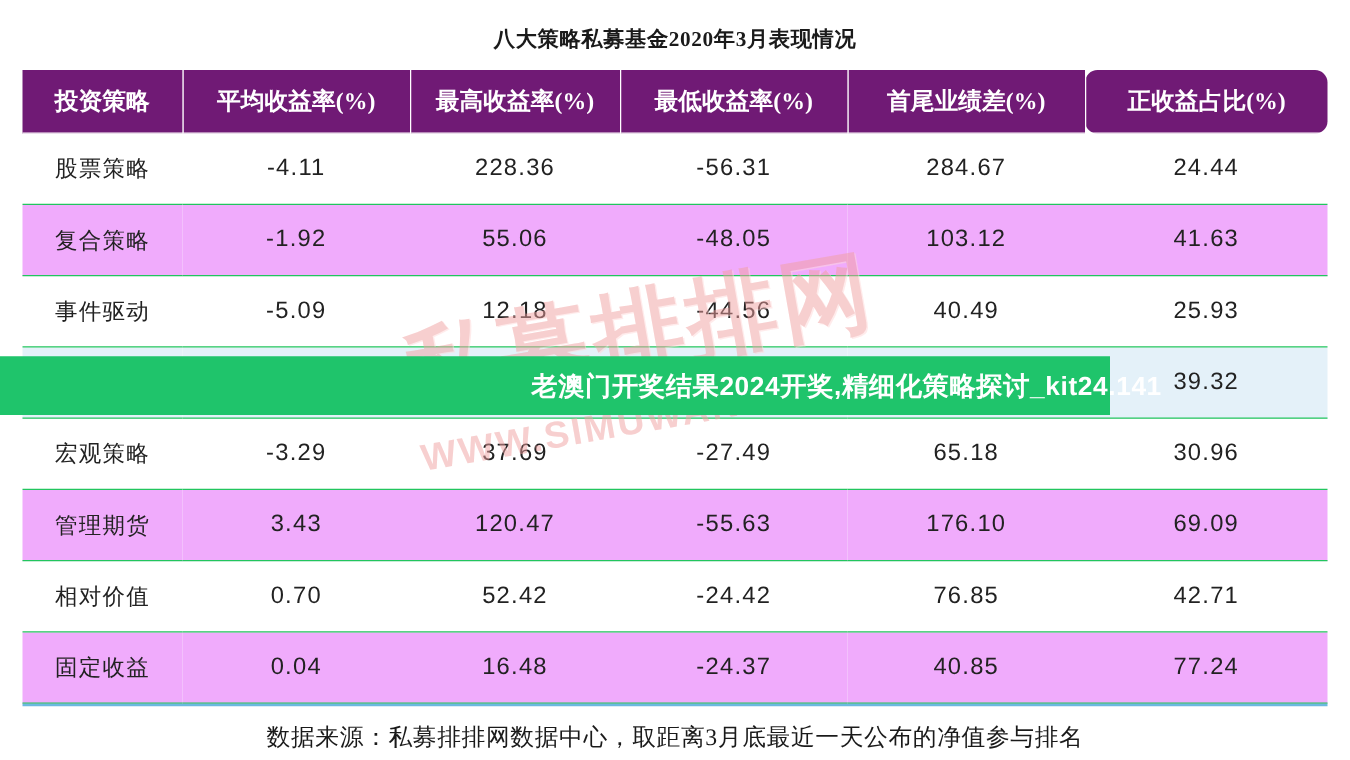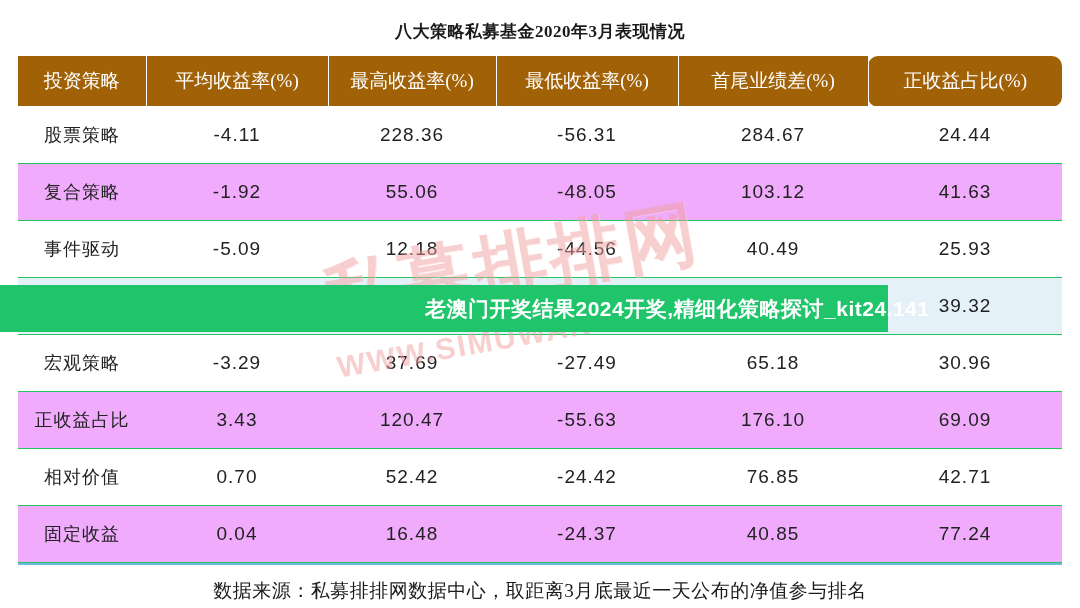--- a/index.html
+++ b/index.html
@@ -30,24 +30,24 @@
     color: #1a1a1a;
     letter-spacing: 0.5px;
     font-family: "Liberation Serif", "DejaVu Serif", serif;
   }
   table.data {
     width: 1044px;
     border-collapse: collapse;
     table-layout: fixed;
   }
   table.data th {
-    background: #a16207;
+    background: #701a75;
     color: #ffffff;
     font-size: 19px;
-    font-weight: normal;
+    font-weight: bold;
     height: 48px;
     border-right: 1px solid #ffffff;
     border-bottom: 1px solid #ffffff;
     text-align: center;
     font-family: "Liberation Serif", "DejaVu Serif", serif;
   }
   table.data th:last-child { border-right: none; border-radius: 10px; }
   table.data td {
     height: 54px;
     text-align: center;
@@ -192,21 +192,21 @@
       </tr>
       <tr class="odd">
         <td class="cat">宏观策略</td>
         <td class="num">-3.29</td>
         <td class="num">37.69</td>
         <td class="num">-27.49</td>
         <td class="num">65.18</td>
         <td class="num">30.96</td>
       </tr>
       <tr class="even">
-        <td class="cat">正收益占比</td>
+        <td class="cat">管理期货</td>
         <td class="num">3.43</td>
         <td class="num">120.47</td>
         <td class="num">-55.63</td>
         <td class="num">176.10</td>
         <td class="num">69.09</td>
       </tr>
       <tr class="odd">
         <td class="cat">相对价值</td>
         <td class="num">0.70</td>
         <td class="num">52.42</td>

